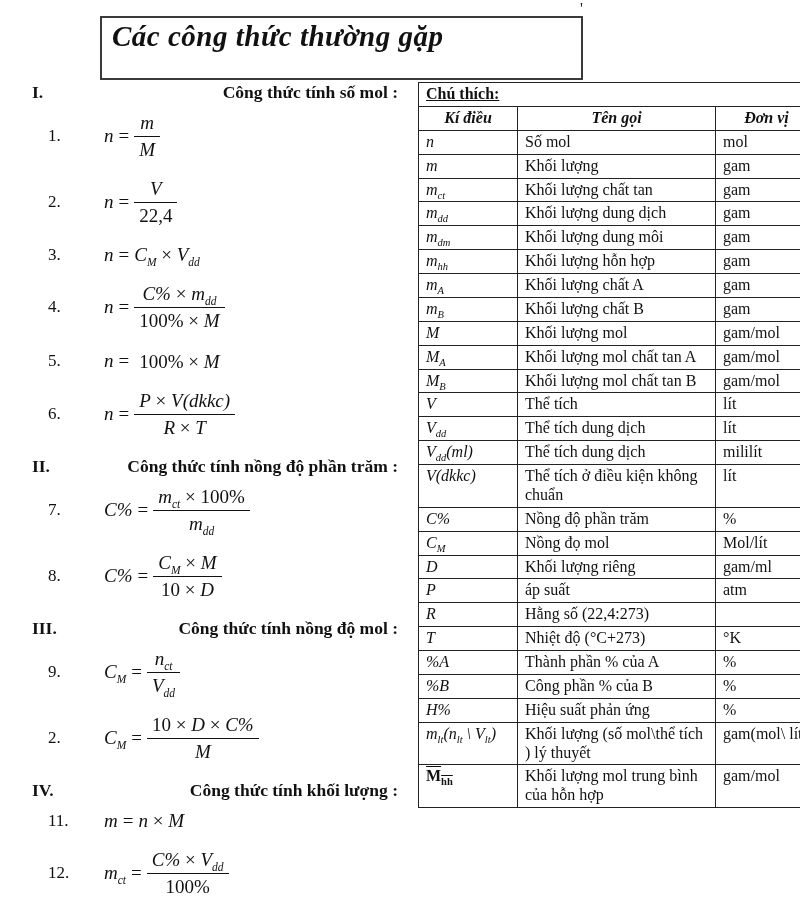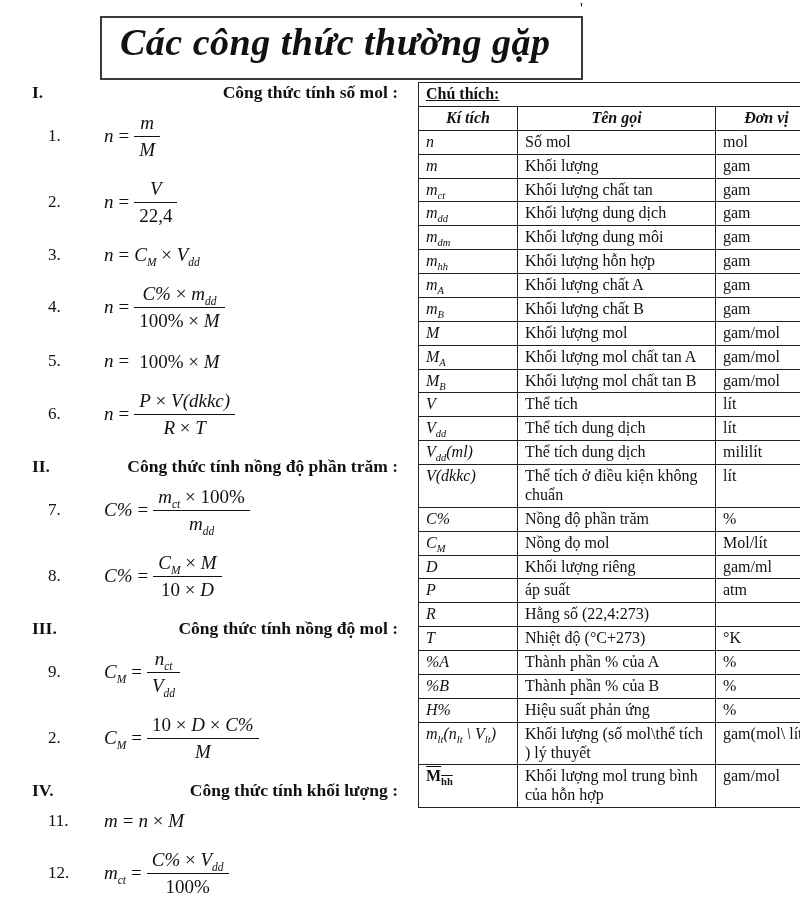--- a/index.html
+++ b/index.html
@@ -8,21 +8,21 @@
     font-family:"Liberation Serif","DejaVu Serif",serif;color:#111;
     overflow:hidden;
   }
   
   .stray{position:absolute;left:580px;top:0px;font-size:16px;color:#222;}
   .title-box{
     position:absolute;left:100px;top:16px;width:479px;height:60px;
     border:2px solid #3a3a3a;background:#fff;
   }
   .title-box h1{
-    margin:2px 0 0 18px;font-size:38px;font-weight:bold;font-style:italic;
+    margin:2px 0 0 10px;font-size:29px;font-weight:bold;font-style:italic;
     letter-spacing:0.5px;
   }
   
   .left-col{position:absolute;left:18px;top:80px;width:380px;}
   .sec-head{display:flex;font-weight:bold;font-size:17.5px;margin:2px 0 8px 14px;line-height:1.25;}
   .sec-label{min-width:36px;}
   .sec-title{flex:1;padding-left:2px;text-align:right;}
   .f-row{display:flex;align-items:center;margin:0 0 17px 0;}
   .f-no{width:56px;padding-left:30px;font-size:17px;flex:none;}
   .f-math{font-size:19px;display:flex;align-items:center;}
@@ -211,21 +211,21 @@
     <colgroup>
         <col class="c1">
         <col class="c2">
         <col class="c3">
       </colgroup>
     <tbody id="legend-body">
       <tr>
         <td class="cap" colspan="3"><span>Chú thích:</span></td>
       </tr>
       <tr>
-        <th>Kí tích</th>
+        <th>Kí điều</th>
         <th>Tên gọi</th>
         <th>Đơn vị</th>
       </tr>
     <tr>
           <td class="sym"><span class="tk">n</span></td>
           <td>Số mol</td>
           <td>mol</td>
         </tr>
         <tr>
           <td class="sym"><span class="tk">m</span></td>
@@ -327,21 +327,21 @@
           <td>Nhiệt độ (°C+273)</td>
           <td>°K</td>
         </tr>
         <tr>
           <td class="sym"><span class="tk">%A</span></td>
           <td>Thành phần % của A</td>
           <td>%</td>
         </tr>
         <tr>
           <td class="sym"><span class="tk">%B</span></td>
-          <td>Thành phần % của B</td>
+          <td>Công phần % của B</td>
           <td>%</td>
         </tr>
         <tr>
           <td class="sym"><span class="tk">H%</span></td>
           <td>Hiệu suất phản ứng</td>
           <td>%</td>
         </tr>
         <tr>
           <td class="sym"><span class="tk">m<sub>lt</sub></span><span class="tk">(</span><span class="tk">n<sub>lt</sub></span><span class="tk"> \ </span><span class="tk">V<sub>lt</sub></span><span class="tk">)</span></td>
           <td>Khối lượng (số mol\thể tích ) lý thuyết</td>

